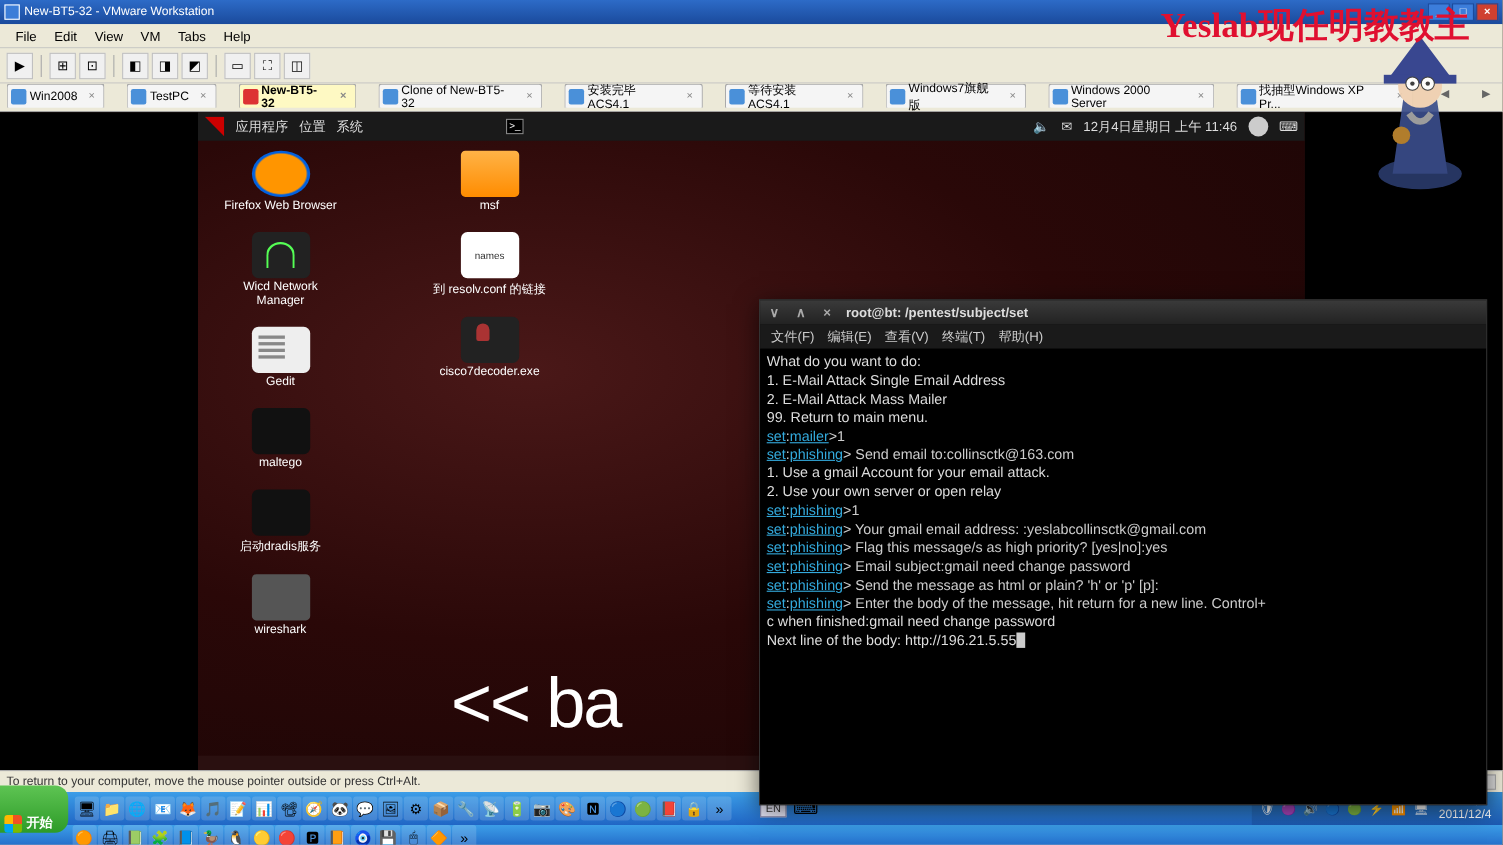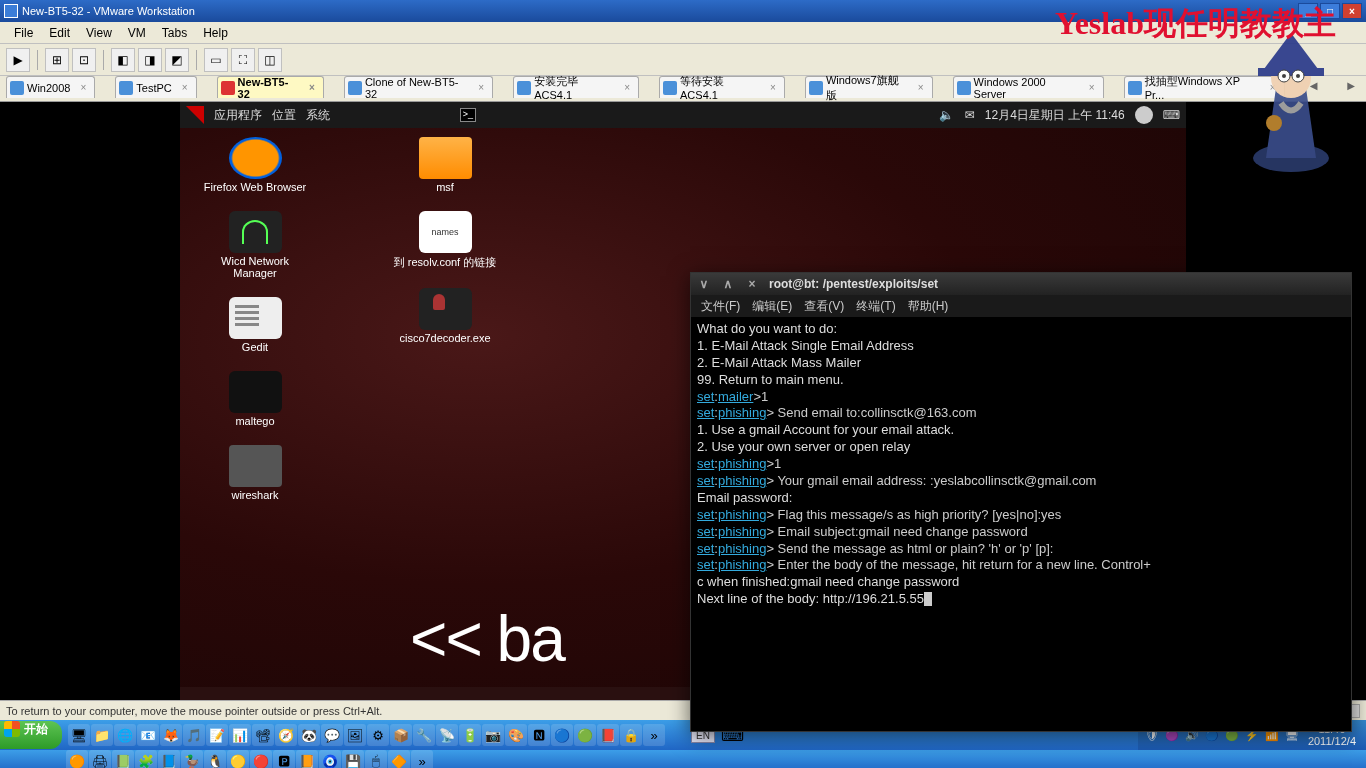--- a/index.html
+++ b/index.html
@@ -51,21 +51,21 @@
 .term-body .u{text-decoration:underline}
 .term-body .cy{color:#3ad}
 .term-body .gr{color:#ccc}
 .cursor{display:inline-block;width:8px;height:14px;background:#ccc;vertical-align:text-bottom}
 .blackbars{position:absolute;top:0;bottom:0;width:180px;background:#000}
 .blackbars.right{right:0;left:auto}
 .statusbar{height:20px;background:#ece9d8;font-size:11px;display:flex;align-items:center;padding:0 6px;color:#333;border-top:1px solid #aaa}
 .statusbar .sr{margin-left:auto;display:flex;gap:6px}
 .statusbar .sic{width:16px;height:14px;background:#ddd;border:1px solid #aaa}
 .taskbar{height:30px;background:linear-gradient(#3c9ee8,#2066c5);display:flex;align-items:center;padding:0 0 0 0;gap:2px}
-.startbtn{height:28px;padding:0 14px 0 24px;background:linear-gradient(#5ec453,#2d9b28);color:#fff;font-weight:bold;font-size:12px;display:flex;align-items:flex-start;border-radius:0 12px 12px 0;position:relative}
+.startbtn{height:43px;padding:0 14px 0 24px;background:linear-gradient(#5ec453,#2d9b28);color:#fff;font-weight:bold;font-size:12px;display:flex;align-items:flex-end;border-radius:0 12px 12px 0;position:relative}
 .startbtn::before{content:"";position:absolute;left:4px;width:16px;height:16px;background:conic-gradient(#f25022 0 25%,#7fba00 25% 50%,#00a4ef 50% 75%,#ffb900 75% 100%);border-radius:3px}
 .ql{display:flex;gap:1px;padding:0 4px}
 .ql .qi{width:22px;height:22px;background:rgba(255,255,255,.15);border-radius:3px;display:flex;align-items:center;justify-content:center;font-size:13px}
 .tray{margin-left:auto;display:flex;align-items:center;gap:4px;padding:0 6px;height:100%;background:rgba(0,0,40,.12)}
 .tray .ti{width:16px;height:16px;display:flex;align-items:center;justify-content:center;font-size:11px;color:#fff}
 .tray .clock{color:#fff;font-size:11px;text-align:center;line-height:1.1;padding:0 4px}
 .watermark{position:absolute;right:30px;top:2px;z-index:100;font-size:32px;font-weight:bold;font-family:"SimSun",serif;color:#e01030}
 .wizard{position:absolute;right:20px;top:28px;width:110px;height:150px;z-index:99;opacity:.92}
 
 .wizard svg{width:100%;height:100%}
@@ -196,20 +196,24 @@
           </div>
           <div class="di">
             <div class="ic gedit"></div>
             <div style="white-space: pre-line;">Gedit</div>
           </div>
           <div class="di">
             <div class="ic mal"></div>
             <div style="white-space: pre-line;">maltego</div>
           </div>
           <div class="di">
+            <div class="ic dradis"></div>
+            <div style="white-space: pre-line;">启动dradis服务</div>
+          </div>
+          <div class="di">
             <div class="ic ws"></div>
             <div style="white-space: pre-line;">wireshark</div>
           </div>
         </div>
       <div class="icon-col" id="col2">
           <div class="di">
             <div class="ic folder"></div>
             <div style="white-space: pre-line;">msf</div>
           </div>
           <div class="di">
@@ -223,21 +227,21 @@
         </div>
     </div>
 
     <div class="backtrack-text">&lt;&lt; ba</div>
 
     <div class="terminal">
       <div class="term-title">
         <span class="wbtn">∨</span>
         <span class="wbtn">∧</span>
         <span class="wbtn">×</span>
-        <span>root@bt: /pentest/exploits/set</span>
+        <span>root@bt: /pentest/subject/set</span>
       </div>
       <div class="term-menu">
         <span>文件(F)</span>
         <span>编辑(E)</span>
         <span>查看(V)</span>
         <span>终端(T)</span>
         <span>帮助(H)</span>
       </div>
       <div class="term-body" id="termbody">
           <div></div>
@@ -249,21 +253,20 @@
           <div>   99. Return to main menu.</div>
           <div></div>
           <div><span class="u cy">set</span><span class="gr">:</span><span class="u cy">mailer</span><span class="gr">&gt;1</span></div>
           <div><span class="u cy">set</span><span class="gr">:</span><span class="u cy">phishing</span><span class="gr">&gt; Send email to:collinsctk@163.com</span></div>
           <div></div>
           <div> 1. Use a gmail Account for your email attack.</div>
           <div> 2. Use your own server or open relay</div>
           <div></div>
           <div><span class="u cy">set</span><span class="gr">:</span><span class="u cy">phishing</span><span class="gr">&gt;1</span></div>
           <div><span class="u cy">set</span><span class="gr">:</span><span class="u cy">phishing</span><span class="gr">&gt; Your gmail email address: :yeslabcollinsctk@gmail.com</span></div>
-          <div>Email password:</div>
           <div><span class="u cy">set</span><span class="gr">:</span><span class="u cy">phishing</span><span class="gr">&gt; Flag this message/s as high priority? [yes|no]:yes</span></div>
           <div><span class="u cy">set</span><span class="gr">:</span><span class="u cy">phishing</span><span class="gr">&gt; Email subject:gmail need change password</span></div>
           <div><span class="u cy">set</span><span class="gr">:</span><span class="u cy">phishing</span><span class="gr">&gt; Send the message as html or plain? 'h' or 'p' [p]:</span></div>
           <div><span class="u cy">set</span><span class="gr">:</span><span class="u cy">phishing</span><span class="gr">&gt; Enter the body of the message, hit return for a new line. Control+</span></div>
           <div>c when finished:gmail need change password</div>
           <div>Next line of the body: http://196.21.5.55<span class="cursor"></span></div>
         </div>
     </div>
   </div>
 </div>

